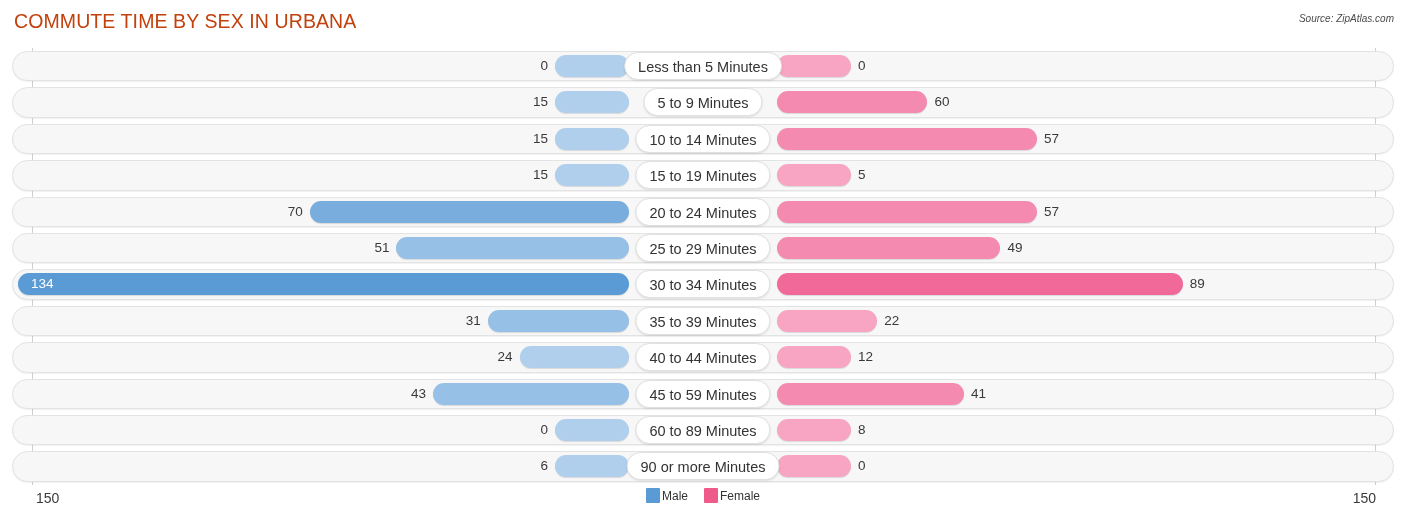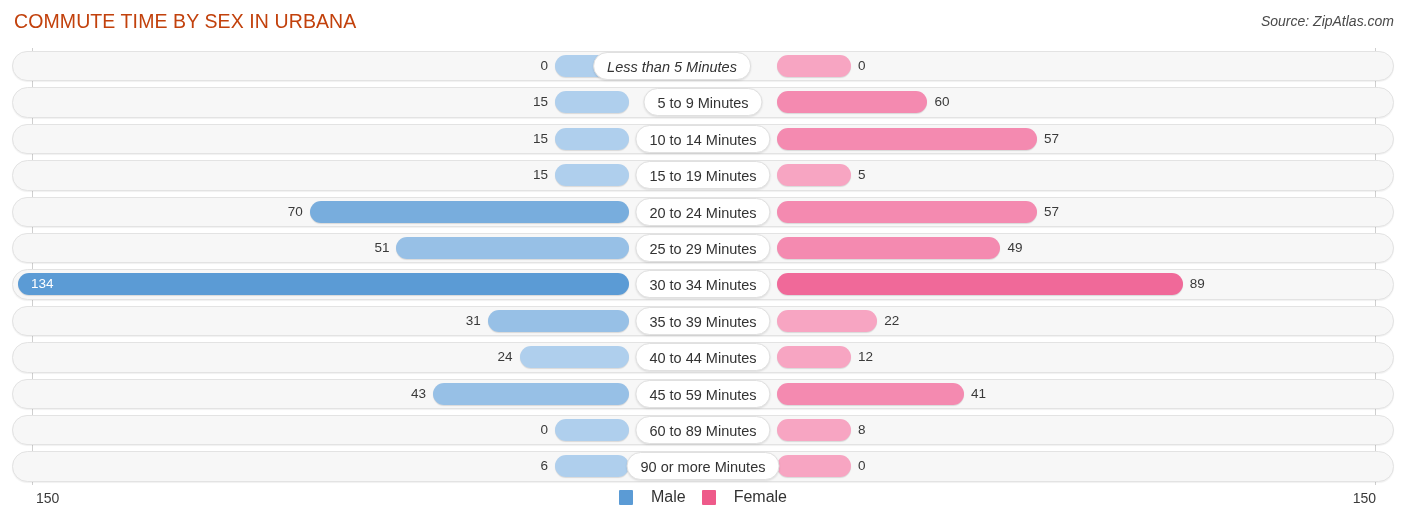--- a/index.html
+++ b/index.html
@@ -28,21 +28,21 @@
     font-size: 19.5px;
     font-weight: 400;
     color: #c2410c;
     letter-spacing: .1px;
     white-space: nowrap;
   }
   .chart-source {
     position: absolute;
     right: 12px;
     top: 13px;
-    font-size: 14px;
+    font-size: 10px;
     font-style: italic;
     color: #4a4a4a;
     white-space: nowrap;
   }
 
   
   .plot {
     position: absolute;
     left: 12px;
     top: 48px;
@@ -161,22 +161,22 @@
     left: 0; right: 0;
     top: 2px;
     display: flex;
     justify-content: center;
     align-items: center;
     gap: 16px;
   }
   .legend-item {
     display: flex;
     align-items: center;
-    gap: 18px;
-    font-size: 16px;
+    gap: 2px;
+    font-size: 12px;
     color: #333333;
   }
   .swatch {
     width: 14px;
     height: 15px;
     border-radius: 1px;
     display: inline-block;
   }
 </style>
 </head>
@@ -192,21 +192,21 @@
   <div class="gridline right"></div>
   <div class="rows" id="rows">
       <div class="row">
         <div class="track"></div>
         <div class="bars">
           <div class="bar-left" style="left: 543px; width: 74px; background: rgb(175, 207, 237);"></div>
           <div class="bar-right" style="left: 765px; width: 74px; background: rgb(247, 165, 194);"></div>
           <div class="val left" style="right: 846px;">0</div>
           <div class="val right" style="left: 846px;">0</div>
         </div>
-        <div class="pill" style="left: 660px; font-style: italic;">Less than 5 Minutes</div>
+        <div class="pill" style="left: 691px;">Less than 5 Minutes</div>
       </div>
       <div class="row">
         <div class="track"></div>
         <div class="bars">
           <div class="bar-left" style="left: 543px; width: 74px; background: rgb(175, 207, 237);"></div>
           <div class="bar-right" style="left: 765px; width: 150.47px; background: rgb(244, 138, 176);"></div>
           <div class="val left" style="right: 846px;">15</div>
           <div class="val right" style="left: 922.47px;">60</div>
         </div>
         <div class="pill" style="left: 691px;">5 to 9 Minutes</div>

